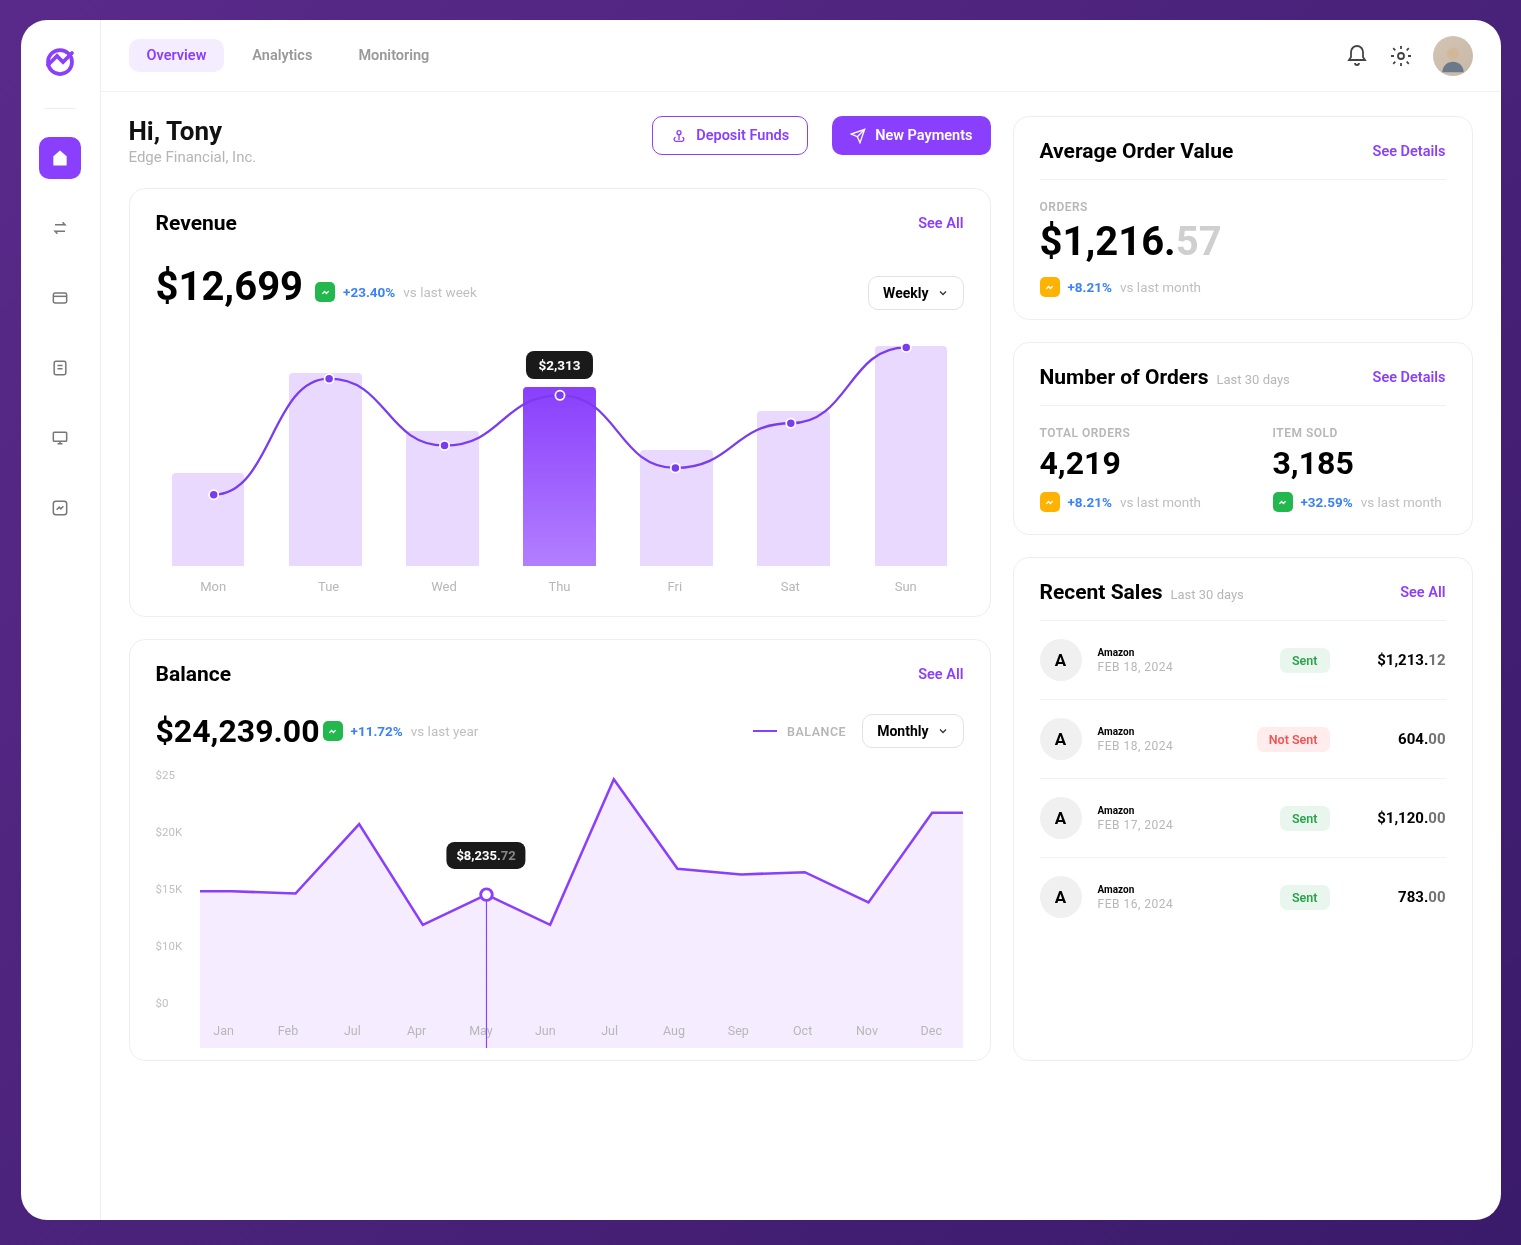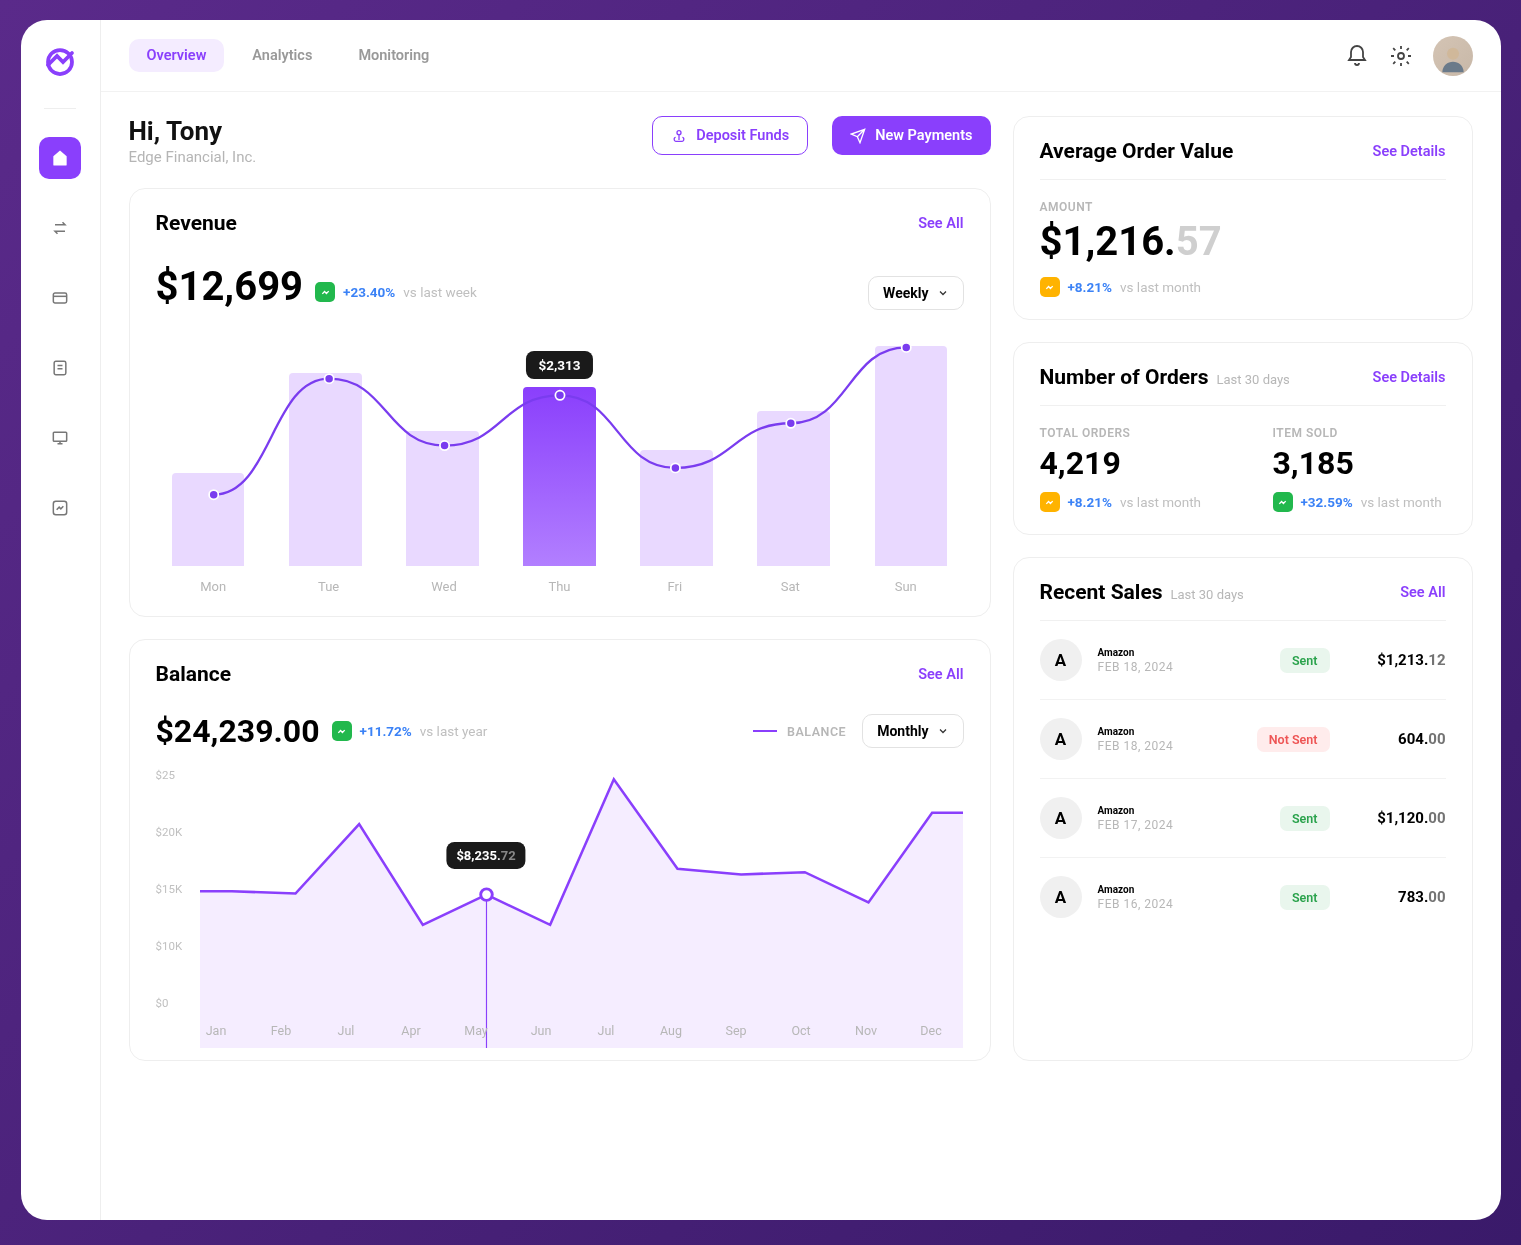--- a/index.html
+++ b/index.html
@@ -50,21 +50,21 @@
 .bar { width:78%; border-radius:4px 4px 0 0; background:#e9d9ff; position:relative; }
 .bar.highlight { background:linear-gradient(180deg,#8a3ffc 0%,#b27fff 100%); }
 .x-labels { position:absolute; bottom:0; left:0; right:0; display:flex; }
 .x-labels span { flex:1; text-align:center; color:#b7b7b7; font-size:13px; }
 .tooltip { position:absolute; background:#1a1a1a; color:#fff; padding:6px 12px; border-radius:8px; font-weight:700; font-size:13.5px; left:50%; transform:translateX(-50%); top:-36px; white-space:nowrap; z-index:5; }
 .tooltip::after { content:''; position:absolute; left:50%; transform:translateX(-50%); bottom:-5px; border:5px solid transparent; border-top-color:#1a1a1a; }
 .rev-line { position:absolute; inset:0 0 28px 0; z-index:3; pointer-events:none; }
 .balance-chart { height:270px; position:relative; margin-top:18px; }
 .y-labels { position:absolute; left:0; top:0; bottom:28px; width:44px; display:flex; flex-direction:column; justify-content:space-between; font-size:11.5px; color:#c0c0c0; }
 .balance-svg { position:absolute; left:44px; right:0; top:0; bottom:28px; }
-.bal-x-labels { position:absolute; left:28px; right:0; bottom:0; display:flex; }
+.bal-x-labels { position:absolute; left:36px; right:0; bottom:0; display:flex; }
 .bal-x-labels span { flex:1; text-align:center; color:#b7b7b7; font-size:12.5px; }
 .legend { display:flex; align-items:center; gap:10px; margin-left:auto; margin-right:16px; color:#b7b7b7; font-size:12.5px; font-weight:600; letter-spacing:.5px; }
 .legend-line { width:24px; height:2.5px; background:#8a3ffc; }
 .metric-label { font-size:12px; color:#b7b7b7; letter-spacing:.5px; font-weight:600; margin-top:20px; }
 .metric-value { font-size:32px; font-weight:700; margin-top:4px; }
 .metric-value .dim { color:#cfcfcf; }
 .orders-grid { display:flex; gap:60px; }
 .orders-col { flex:1; }
 .subhead { color:#b7b7b7; font-size:13px; font-weight:400; margin-left:8px; }
 .sale-row { display:flex; align-items:center; padding:18px 0; border-bottom:1px solid #f2f2f2; }
@@ -256,21 +256,21 @@
           </div>
         </div>
 
         <div class="card">
           <div class="card-head">
             <div class="card-title">Balance</div>
             <div class="card-link">See All</div>
           </div>
           <div class="bal-row">
             <span class="big-value" style="margin-top:0;font-size:32px">$24,239.00</span>
-            <span class="delta-row" style="margin-left:12px">
+            <span class="delta-row" style="margin-left:3px">
               <span class="delta-badge green">
                   <svg viewBox="0 0 24 24" fill="none" stroke="#fff" stroke-width="3">
                     <path d="M5 15l5-5 4 4 5-5"></path>
                   </svg>
                 </span>
               <span class="delta-text">+11.72%</span>
               <span class="delta-sub">vs last year</span>
             </span>
             <div class="legend">
               <span class="legend-line"></span>
@@ -319,21 +319,21 @@
         </div>
       </div>
 
       <div class="right-col">
         <div class="card">
           <div class="card-head">
             <div class="card-title">Average Order Value</div>
             <div class="card-link">See Details</div>
           </div>
           <div class="divider"></div>
-          <div class="metric-label">AMOUNT</div>
+          <div class="metric-label">ORDERS</div>
           <div class="metric-value" style="font-size:40px">
             <span>$1,216.</span><span class="dim">57</span>
           </div>
           <div class="delta-row" style="margin-top:12px">
             <span class="delta-badge orange">
                 <svg viewBox="0 0 24 24" fill="none" stroke="#fff" stroke-width="3">
                   <path d="M5 15l5-5 4 4 5-5"></path>
                 </svg>
               </span>
             <span class="delta-text">+8.21%</span>

